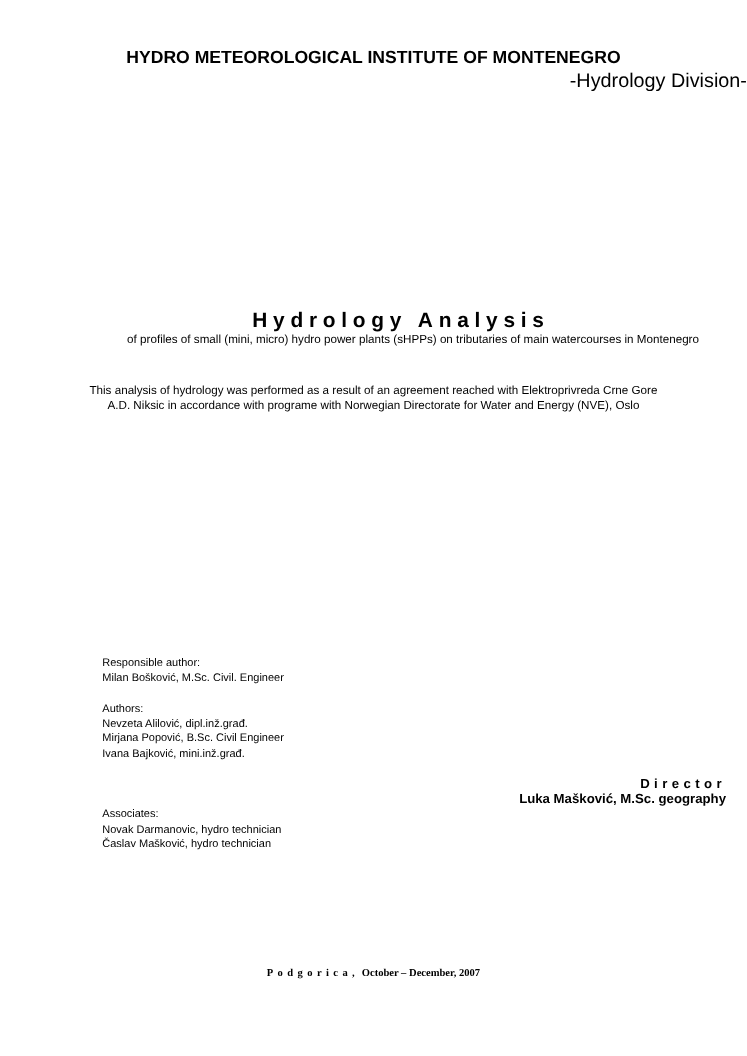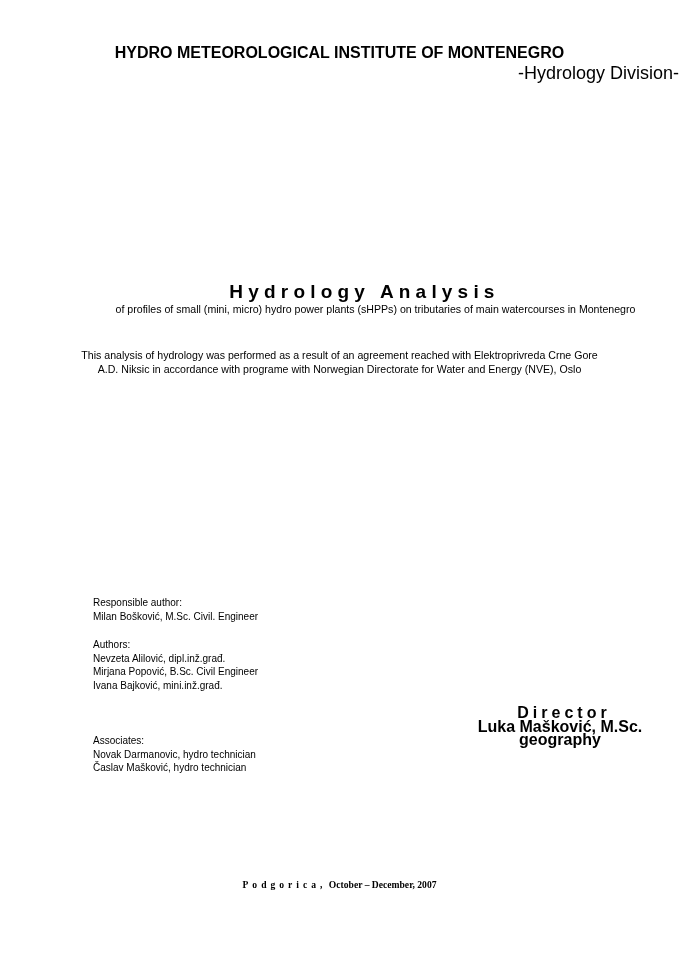--- a/index.html
+++ b/index.html
@@ -56,22 +56,22 @@
     }
     .block div { white-space: nowrap; }
     .resp { top: 596px; }
     .authors { top: 638px; }
     .assoc { top: 734px; }
 
     .director-block {
       top: 706px;
       left: 460px;
       width: 200px;
-      text-align: center;
-      font-size: 16px;
+      text-align: right;
+      font-size: 12px;
       font-weight: bold;
       line-height: 13.5px;
     }
     .director-label { letter-spacing: 4px; padding-left: 8px; }
 
     .footer {
       top: 879px;
       font-size: 9.6px;
       font-weight: bold;
       font-family: Liberation Serif, serif;

